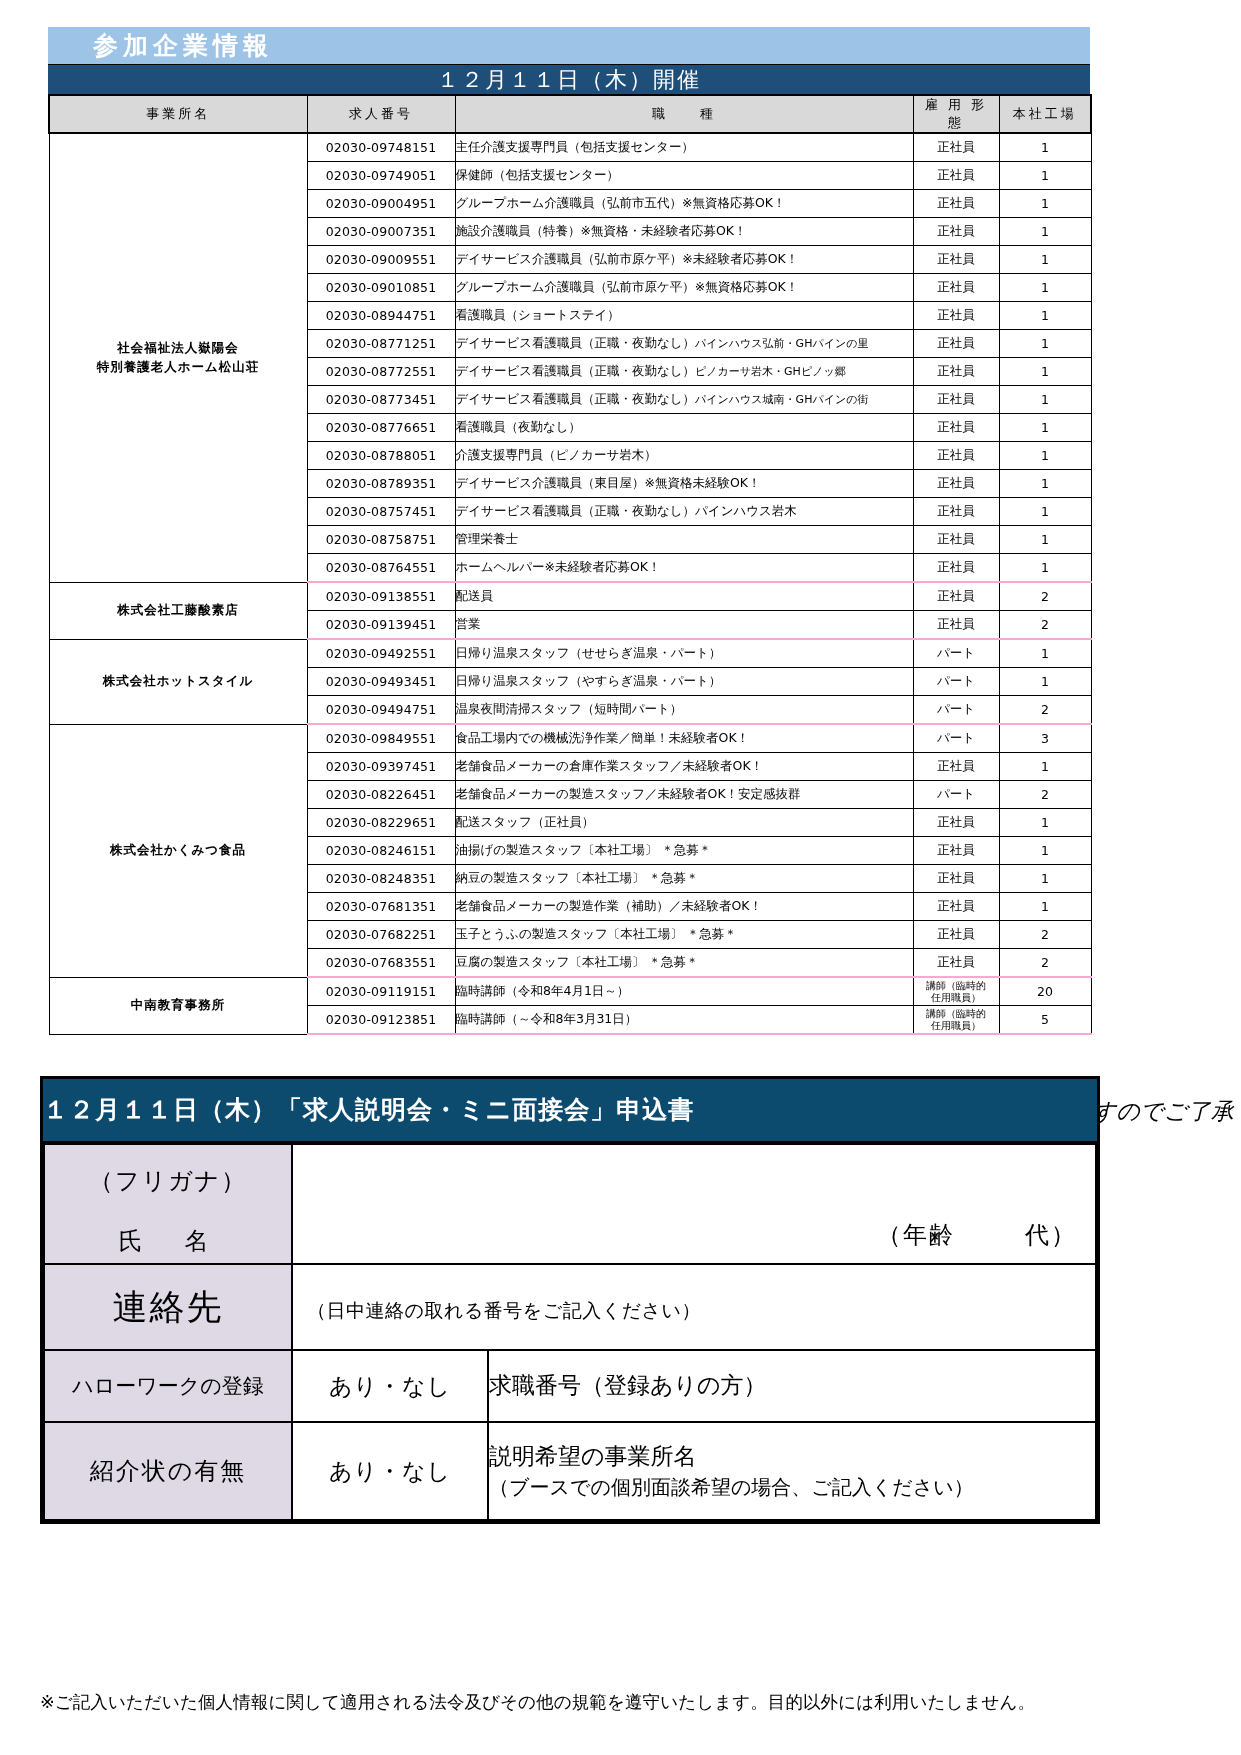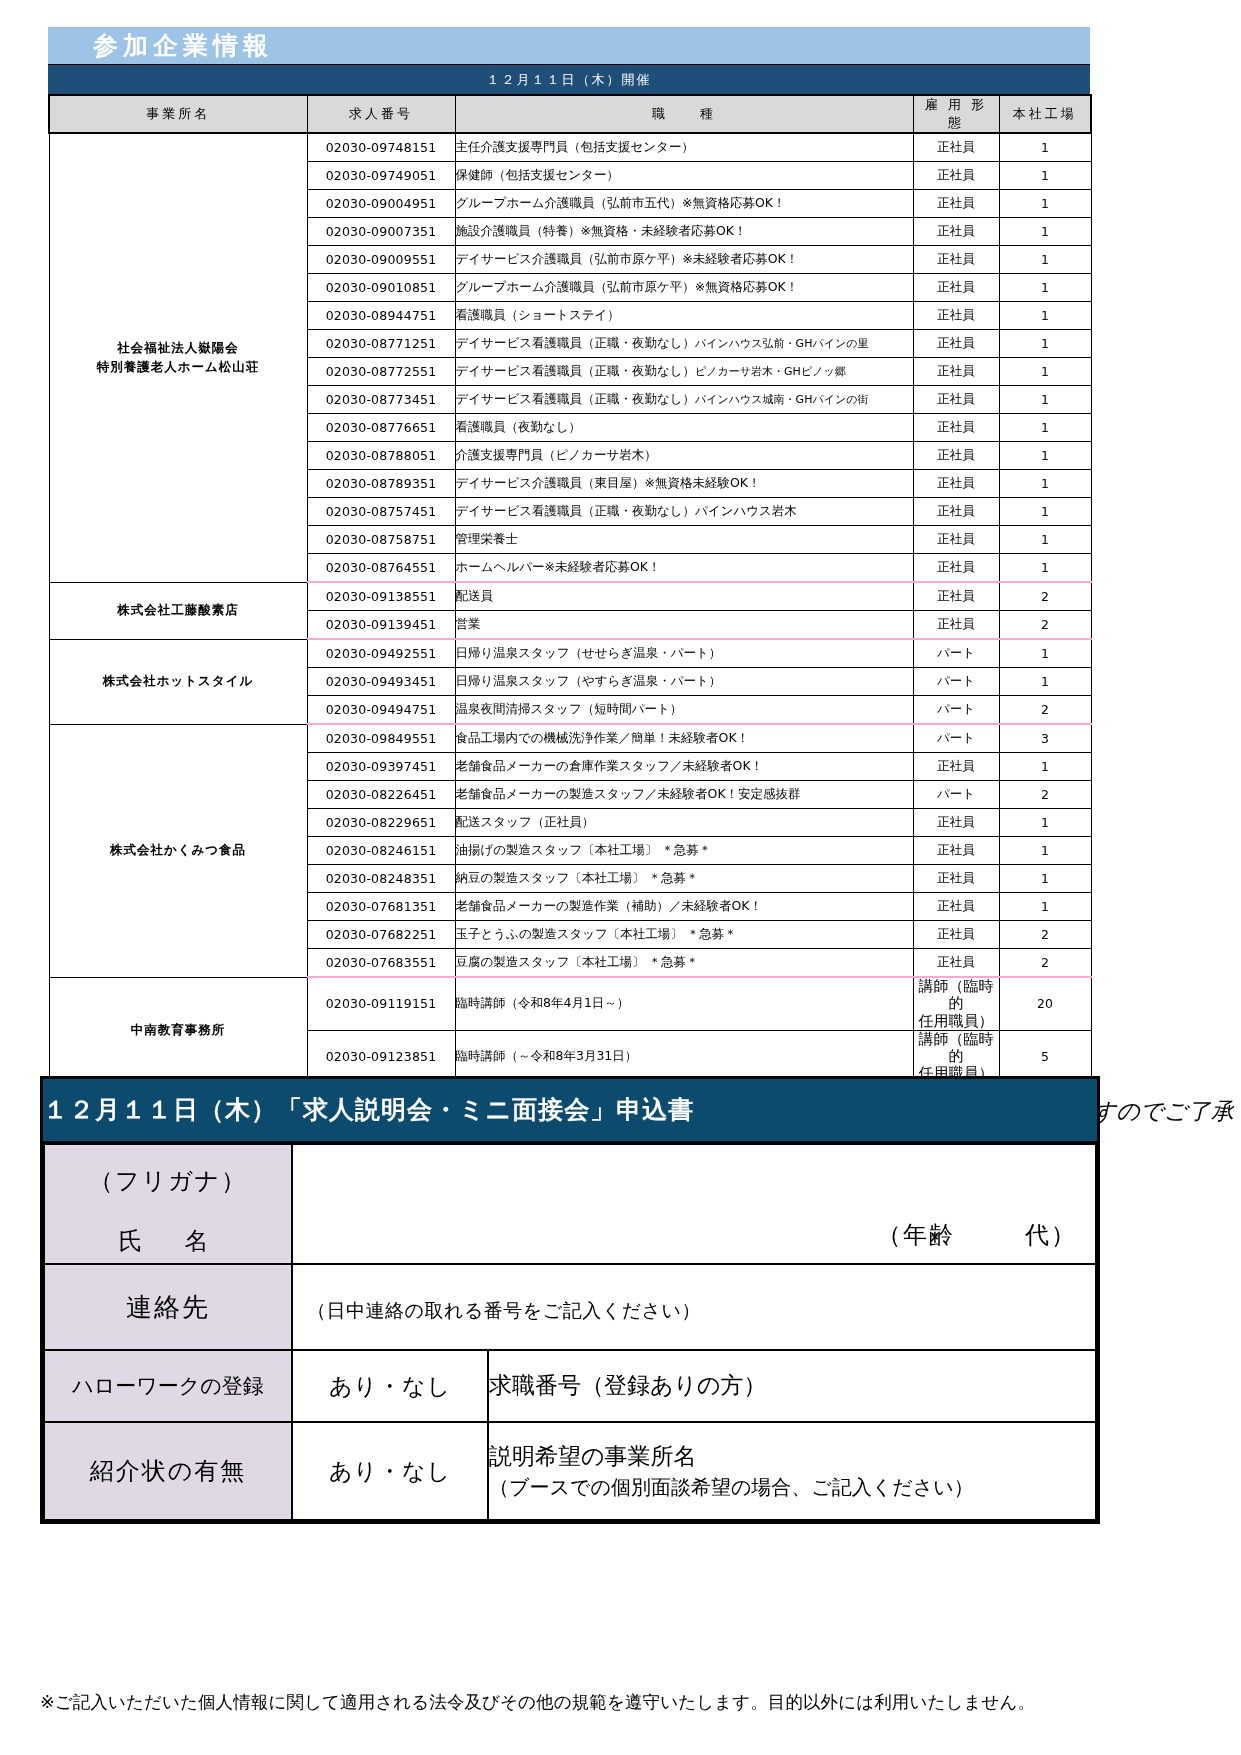--- a/index.html
+++ b/index.html
@@ -38,21 +38,21 @@
     letter-spacing: 5px;
     padding: 5px 0 6px 45px;
     box-sizing: border-box;
     height: 37px;
     line-height: 27px;
   }
   .datebar {
     background: #1f4e79;
     color: #ffffff;
     text-align: center;
-    font-size: 13px;
+    font-size: 22px;
     letter-spacing: 2px;
     height: 29px;
     line-height: 29px;
     border-top: 1px solid #000;
   }
 
   table.jobs {
     border-collapse: collapse;
     width: 1042px;
     table-layout: fixed;
@@ -99,21 +99,21 @@
     overflow: hidden;
   }
   td.job .small {
     font-size: 11px;
   }
   td.type {
     text-align: center;
     font-size: 12.5px;
   }
   td.type .tiny {
-    font-size: 15px;
+    font-size: 10px;
     line-height: 1.15;
     display: block;
   }
   td.cnt {
     text-align: center;
     font-size: 13px;
     border-right: 2px solid #000;
   }
   tr.grp-end > td { border-bottom: 2px solid #f9a8d4; }
   table.jobs thead th:first-child { border-left: 2px solid #000; }
@@ -187,21 +187,21 @@
     padding-top: 28px;
   }
   .age-box {
     position: absolute;
     right: 18px;
     bottom: 12px;
     font-size: 24px;
     letter-spacing: 2px;
   }
   .age-box .gap { display:inline-block; width: 70px; }
-  td.renraku-lbl { height: 84px; font-size: 26px; }
+  td.renraku-lbl { height: 84px; font-size: 35px; }
   .renraku-hint {
     font-size: 19px;
     padding: 8px 0 0 14px;
     letter-spacing: 0.5px;
   }
   td.arinashi {
     text-align: center;
     font-size: 23px;
     letter-spacing: 1px;
   }

